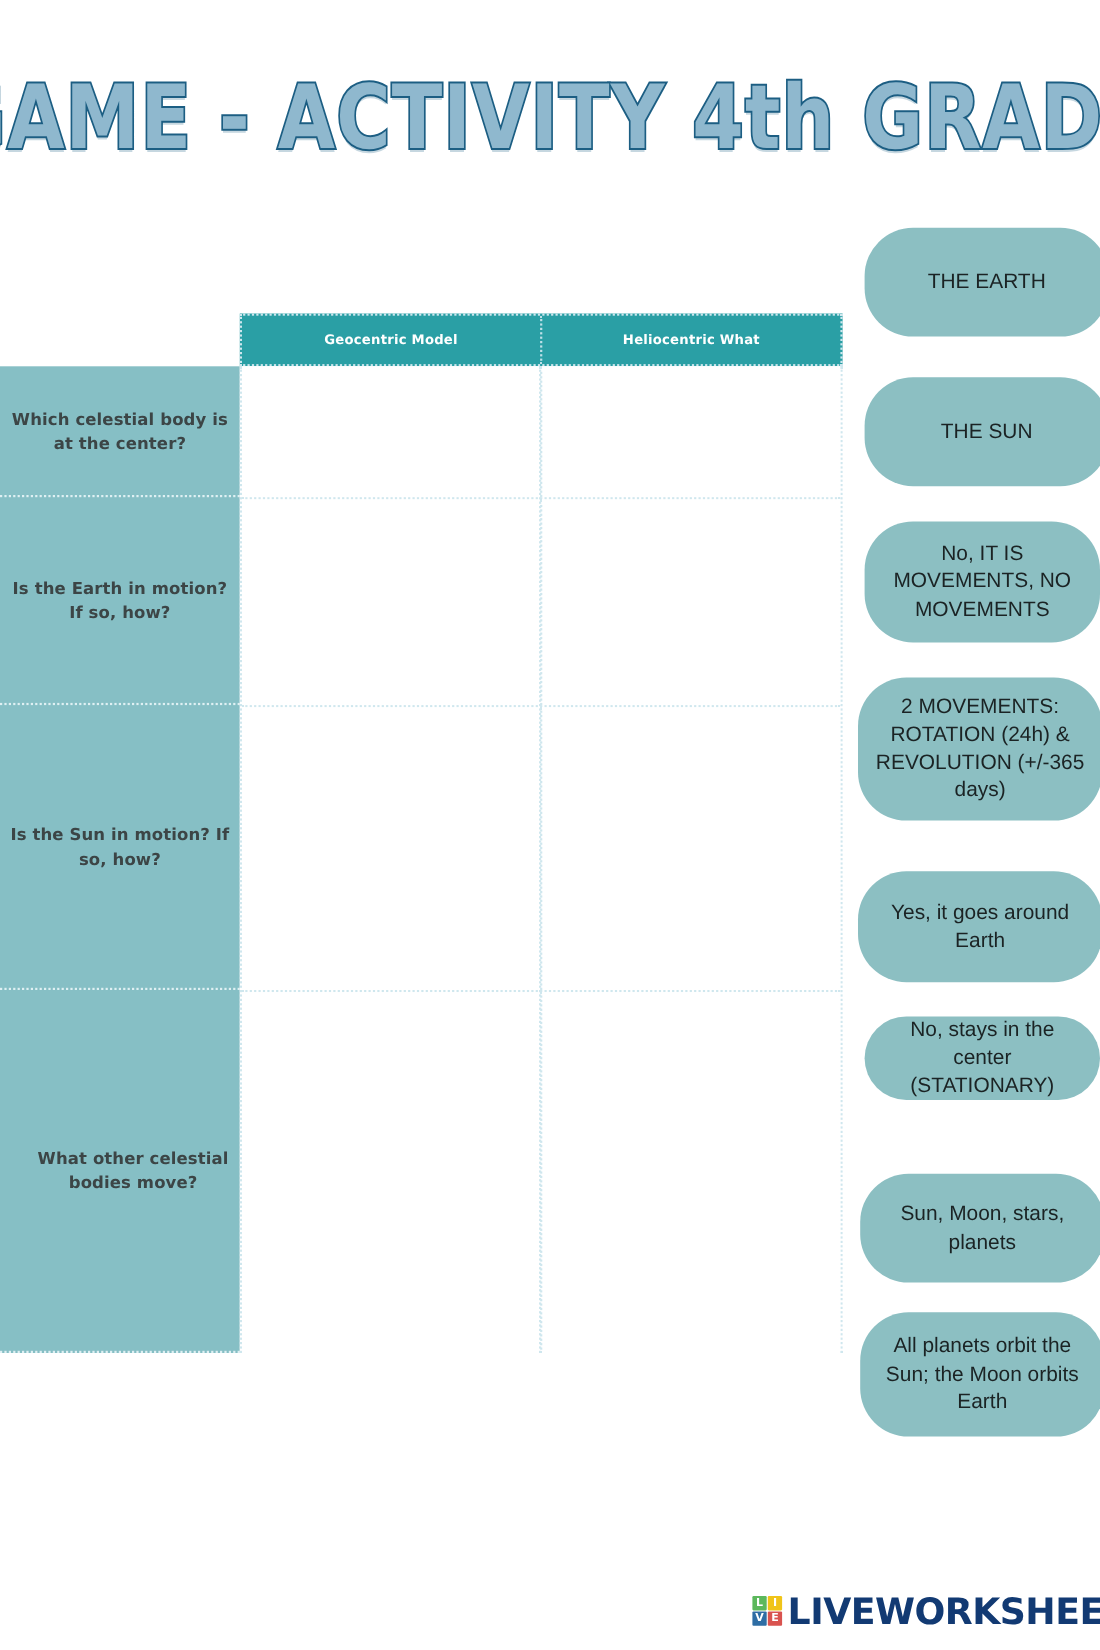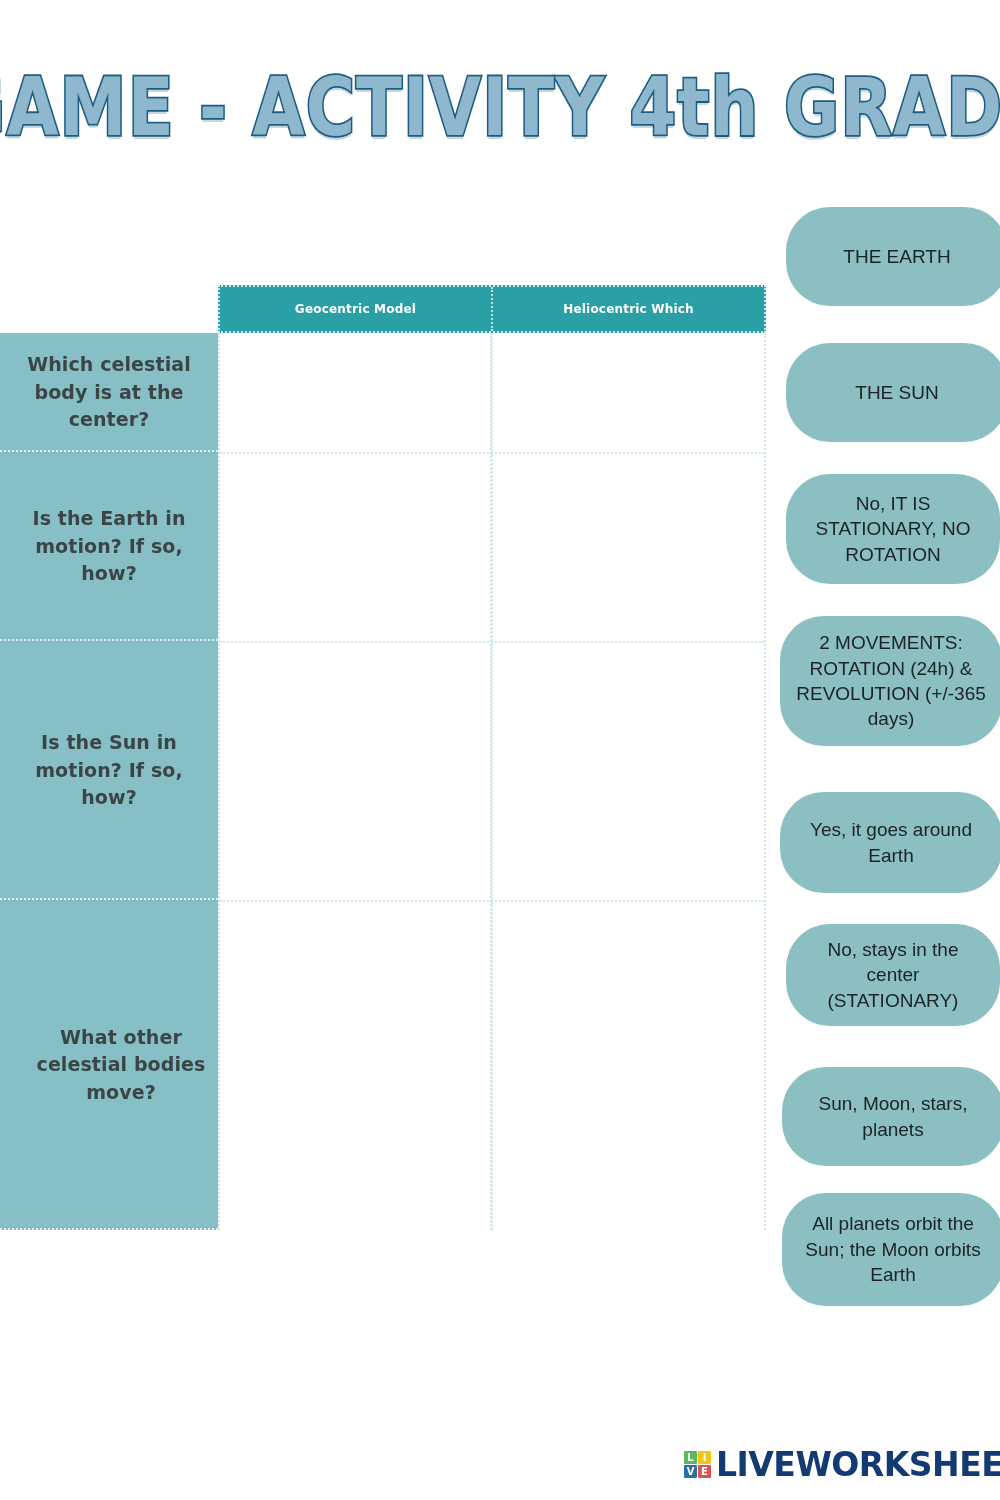--- a/index.html
+++ b/index.html
@@ -62,21 +62,21 @@
     left: 0;
     width: 218px;
     box-sizing: border-box;
     display: flex;
     align-items: center;
     justify-content: center;
     text-align: center;
     color: #3C4546;
     font-family: "DejaVu Sans", sans-serif;
     font-weight: bold;
-    font-size: 19px;
+    font-size: 15px;
     line-height: 1.45;
     padding: 0 8px;
     letter-spacing: 0.1px;
   }
   .label-cell::after {
     content: "";
     position: absolute;
     left: 0;
     bottom: 0;
     width: 218px;
@@ -208,21 +208,21 @@
 <body>
 
 <div class="title-wrap">
   <div class="title-text">GAME - ACTIVITY 4th GRADE</div>
 </div>
 
 <div class="table-area">
 
   <div class="header-row">
     <div class="header-cell">Geocentric Model</div>
-    <div class="header-cell">Heliocentric Which</div>
+    <div class="header-cell">Heliocentric What</div>
   </div>
 
   <div class="label-col">
     <div class="label-cell" style="top:0px;height:119px;">Which celestial body is at the center?</div>
     <div class="label-cell" style="top:119px;height:189px;">Is the Earth in motion? If so, how?</div>
     <div class="label-cell" style="top:308px;height:259px;">Is the Sun in motion? If so, how?</div>
     <div class="label-cell last" style="top:567px;height:330px;padding-left:32px;">What other celestial bodies move?</div>
   </div>
 
   <div class="answer-grid">
@@ -244,27 +244,27 @@
     </div>
   </div>
 
   <div class="col-divider"></div>
 </div>
 
 <div class="bubble" style="left:786px;top:207px;width:222px;height:99px;">THE EARTH</div>
 
 <div class="bubble" style="left:786px;top:343px;width:222px;height:99px;">THE SUN</div>
 
-<div class="bubble" style="left:786px;top:474px;width:214px;height:110px;">No, IT IS STATIONARY, NO ROTATION</div>
+<div class="bubble" style="left:786px;top:474px;width:214px;height:110px;">No, IT IS MOVEMENTS, NO MOVEMENTS</div>
 
 <div class="bubble" style="left:780px;top:616px;width:222px;height:130px;">2 MOVEMENTS: ROTATION (24h) &amp; REVOLUTION (+/-365 days)</div>
 
 <div class="bubble" style="left:780px;top:792px;width:222px;height:101px;">Yes, it goes around Earth</div>
 
-<div class="bubble" style="left:786px;top:924px;width:214px;height:102px;">No, stays in the center (STATIONARY)</div>
+<div class="bubble" style="left:786px;top:924px;width:214px;height:76px;">No, stays in the center (STATIONARY)</div>
 
 <div class="bubble" style="left:782px;top:1067px;width:222px;height:99px;">Sun, Moon, stars, planets</div>
 
 <div class="bubble" style="left:782px;top:1193px;width:222px;height:113px;">All planets orbit the Sun; the Moon orbits Earth</div>
 
 <div class="footer-logo">
   <div class="logo-grid">
     <div class="logo-sq logo-l">L</div>
     <div class="logo-sq logo-i">I</div>
     <div class="logo-sq logo-v">V</div>

